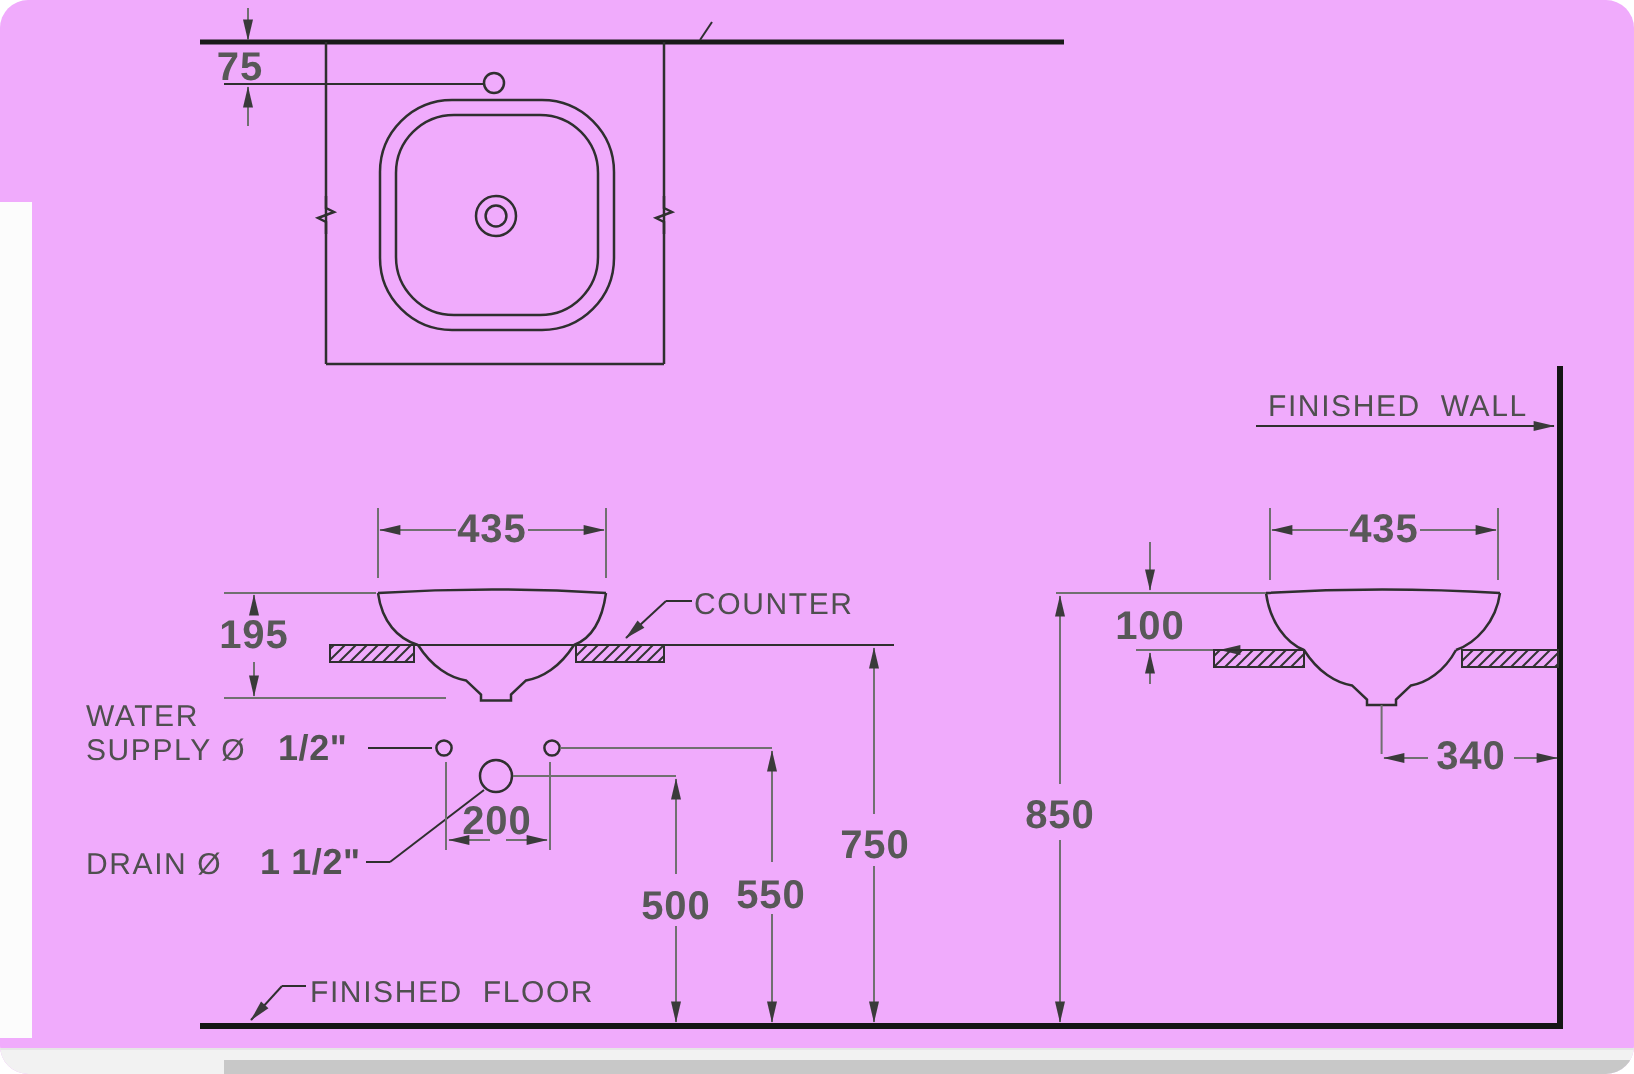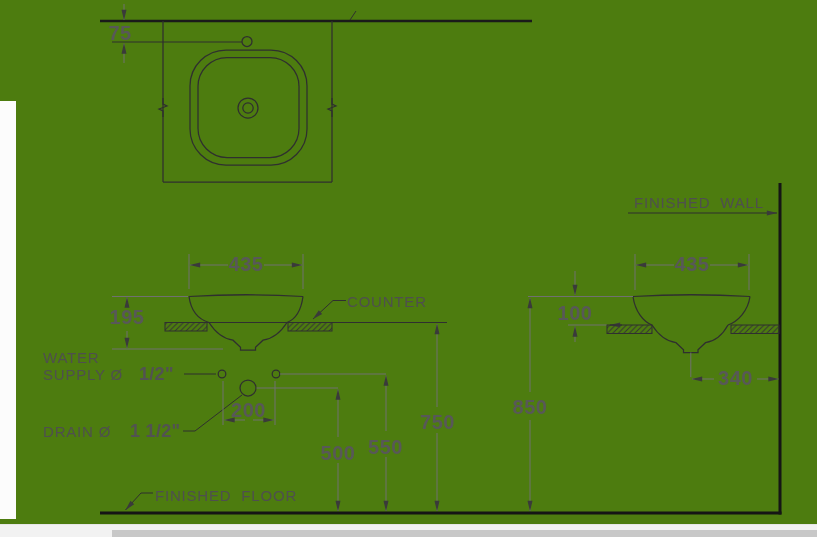--- a/index.html
+++ b/index.html
@@ -1,17 +1,17 @@
 <!DOCTYPE html>
 <html><head>
 <meta charset="utf-8">
 <style>
   html,body{margin:0;padding:0;background:#ffffff;}
-  .stage{position:relative;width:817px;height:537px;background:#4d7c0f;overflow:hidden;
-         font-family:"Liberation Sans",sans-serif;}
+  .stage{position:relative;width:817px;height:537px;background:#f0abfc;overflow:hidden;
+         font-family:"Liberation Sans",sans-serif;border-radius:14px;}
   .edge-band{position:absolute;left:0;top:101px;width:16px;height:418px;background:#fcfcfc;}
   svg{position:absolute;left:0;top:0;}
 
   .obj{stroke:#2f2f2f;stroke-width:1.25;fill:none;stroke-linecap:butt;}
   .thin{stroke:#2f2f2f;stroke-width:1;fill:none;}
   .thick{stroke:#151515;stroke-width:3;fill:none;}
   .thick2{stroke:#1a1a1a;stroke-width:2.5;fill:none;}
   .dim{stroke:#707070;stroke-width:1;fill:none;}
   .hatchbox{fill:url(#hatch);stroke:#2f2f2f;stroke-width:1;}
 

